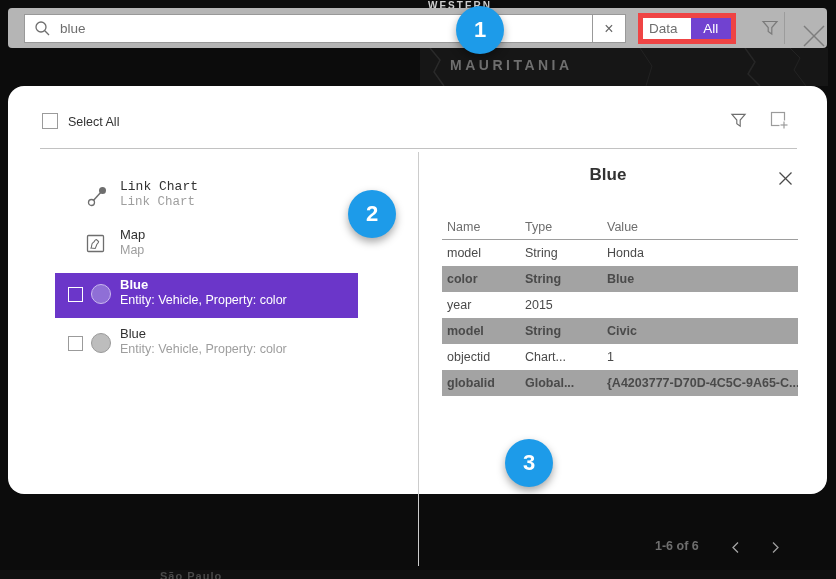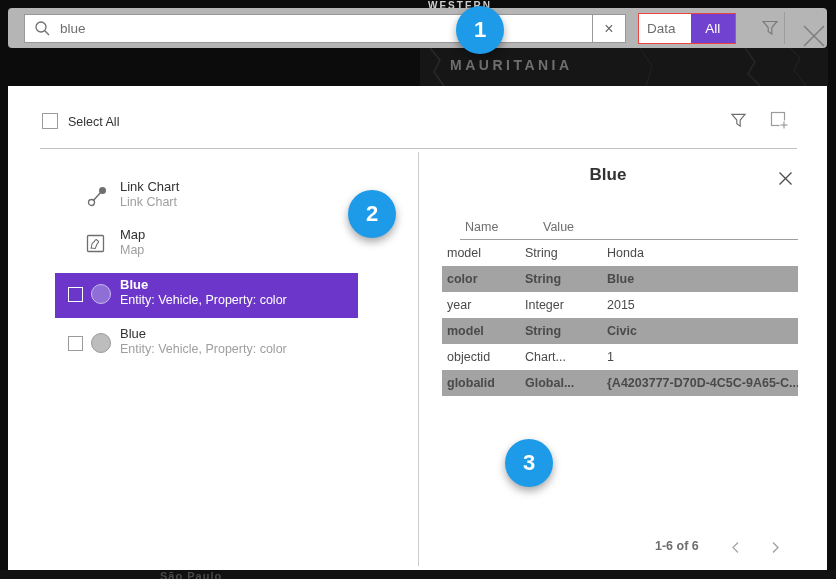--- a/index.html
+++ b/index.html
@@ -18,40 +18,40 @@
                 background:#b5b5b5; border-radius:4px; z-index:10; }
   .search-input-group { position:absolute; left:16px; top:6px; width:602px; height:29px;
                 background:#fff; border:1px solid #999; display:flex; align-items:center; }
   .search-glass { flex:0 0 auto; margin-left:9px; display:flex; }
   .search-input { flex:1 1 auto; border:none; outline:none; font-family:"Liberation Sans",sans-serif;
                 font-size:13.5px; color:#6e6e6e; padding-left:9px; min-width:0; background:transparent; }
   .clear-btn { flex:0 0 33px; align-self:stretch; border-left:1px solid #999;
                 display:flex; align-items:center; justify-content:center;
                 color:#666; font-size:16px; cursor:pointer; }
   .toggle { position:absolute; left:630px; top:5px; width:98px; height:31px;
-                background:#fff; border:1px solid #ef4444; display:flex; }
+                background:#fff; border:5px solid #ef4444; display:flex; }
   .seg { flex:1; display:flex; align-items:center; justify-content:center;
                 font-size:13.5px; color:#6e6e6e; cursor:pointer; }
   .seg.active { background:var(--accent,#7142d0); color:#fff;margin-left:7px; }
   .bar-funnel { position:absolute; left:753px; top:11px; cursor:pointer; }
   .bar-vdiv { position:absolute; left:776px; top:4px; width:1px; height:32px; background:#9c9c9c; }
   .bar-close { position:absolute; left:793px; top:15px; cursor:pointer; }
 
   
   .badge { position:absolute; width:48px; height:48px; border-radius:50%;
            background:#1d9be9; color:#fff; font-weight:bold; font-size:22px;
            display:flex; align-items:center; justify-content:center;
            box-shadow:0 4px 8px rgba(0,0,0,.35); z-index:40; }
   .badge-1 { left:456px; top:6px; }
   .badge-2 { left:348px; top:190px; }
   .badge-3 { left:505px; top:439px; }
 
   
-  .panel { position:absolute; left:8px; top:86px; width:819px; height:484px;
-           background:#fff; border-radius:0; z-index:5; }
+  .panel { position:absolute; left:8px; top:86px; width:819px; height:408px;
+           background:#fff; border-radius:16px; z-index:5; }
   .checkbox { position:absolute; width:16px; height:16px; border:1px solid #9b9b9b;
            background:#fff; cursor:pointer; }
   .selectall-box { left:34px; top:27px; }
   .selectall-label { position:absolute; left:60px; top:29px; font-size:12.5px; color:#323232; }
   .panel-funnel { position:absolute; left:722px; top:26px; cursor:pointer; }
   .panel-add { position:absolute; left:762px; top:25px; cursor:pointer; }
   .header-hr { position:absolute; left:32px; top:62px; width:757px; height:1px; background:#c2c2c2; }
   .list-detail-divider { position:absolute; left:410px; top:66px; width:1px; height:414px; background:#ccc; }
 
   
@@ -60,29 +60,29 @@
   .li-title.bold { font-weight:bold; }
   .li-sub { position:absolute; left:65px; top:20px; font-size:12.5px; color:#9e9e9e; white-space:nowrap; }
   .li-icon { position:absolute; left:31px; top:9px; display:flex; }
   .row-selected { background:var(--row-purple,#6b36c9); }
   .row-selected .li-title, .row-selected .li-sub { color:#fff; }
   .li-check { position:absolute; left:13px; top:14px; width:15px; height:15px; }
   .row-selected .li-check { border-color:#fff; background:transparent; }
   .li-circle { position:absolute; left:36px; top:11px; width:20px; height:20px; border-radius:50%; }
   .circle-purple { background:#8f6fd6; border:1.5px solid #cab9ef; }
   .circle-gray { background:#bdbdbd; border:1.5px solid #9a9a9a; }
-  .li-1 { top:89px; } .li-2 { top:137px; } .li-3 { top:187px; } .li-4 { top:236px; }
+  .li-1 { top:89px;font-family:Liberation Mono, monospace; } .li-2 { top:137px; } .li-3 { top:187px; } .li-4 { top:236px; }
 
   
   .detail-title { position:absolute; left:410px; top:79px; width:380px; text-align:center;
            font-size:17px; font-weight:bold; color:#323232; }
   .detail-close { position:absolute; left:770px; top:85px; cursor:pointer; }
   .prop-table { position:absolute; left:434px; top:129px; width:356px; font-size:12.5px; }
   .pt-head { display:grid; grid-template-columns:78px 82px 1fr; color:#6e6e6e;
-           height:25px; line-height:25px; padding-left:5px; border-bottom:1px solid #9e9e9e;margin-left:18px; }
+           height:25px; line-height:25px; padding-left:5px; border-bottom:1px solid #9e9e9e; }
   .pt-row { display:grid; grid-template-columns:78px 82px 1fr; color:#4a4a4a;
            height:26px; line-height:26px; padding-left:5px; }
   .pt-row.alt { background:#a3a3a3;font-weight:bold; }
   .pt-cell { white-space:nowrap; overflow:hidden; }
 
   .page-range { position:absolute; left:647px; top:453px; font-size:12.5px; color:#6e6e6e;font-weight:bold; }
   .pg-prev { position:absolute; left:723px; top:454px; cursor:pointer; }
   .pg-next { position:absolute; left:763px; top:454px; cursor:pointer; }
 </style>
 </head>
@@ -196,35 +196,35 @@
     <span class="detail-close">
       <svg width="15" height="15" viewBox="0 0 15 15">
         <line x1="1.5" y1="1.5" x2="13.5" y2="13.5" stroke="#4a4a4a" stroke-width="1.2"></line>
         <line x1="13.5" y1="1.5" x2="1.5" y2="13.5" stroke="#4a4a4a" stroke-width="1.2"></line>
       </svg>
     </span>
 
     <div class="prop-table">
       <div class="pt-head">
         <div class="pt-cell">Name</div>
+        <div class="pt-cell">Type</div>
         <div class="pt-cell">Value</div>
       </div>
       <div class="pt-row">
         <div class="pt-cell">model</div>
         <div class="pt-cell">String</div>
         <div class="pt-cell">Honda</div>
       </div>
       <div class="pt-row alt">
         <div class="pt-cell">color</div>
         <div class="pt-cell">String</div>
         <div class="pt-cell">Blue</div>
       </div>
       <div class="pt-row">
         <div class="pt-cell">year</div>
-        <div class="pt-cell">Integer</div>
         <div class="pt-cell">2015</div>
       </div>
       <div class="pt-row alt">
         <div class="pt-cell">model</div>
         <div class="pt-cell">String</div>
         <div class="pt-cell">Civic</div>
       </div>
       <div class="pt-row">
         <div class="pt-cell">objectid</div>
         <div class="pt-cell">Chart...</div>

